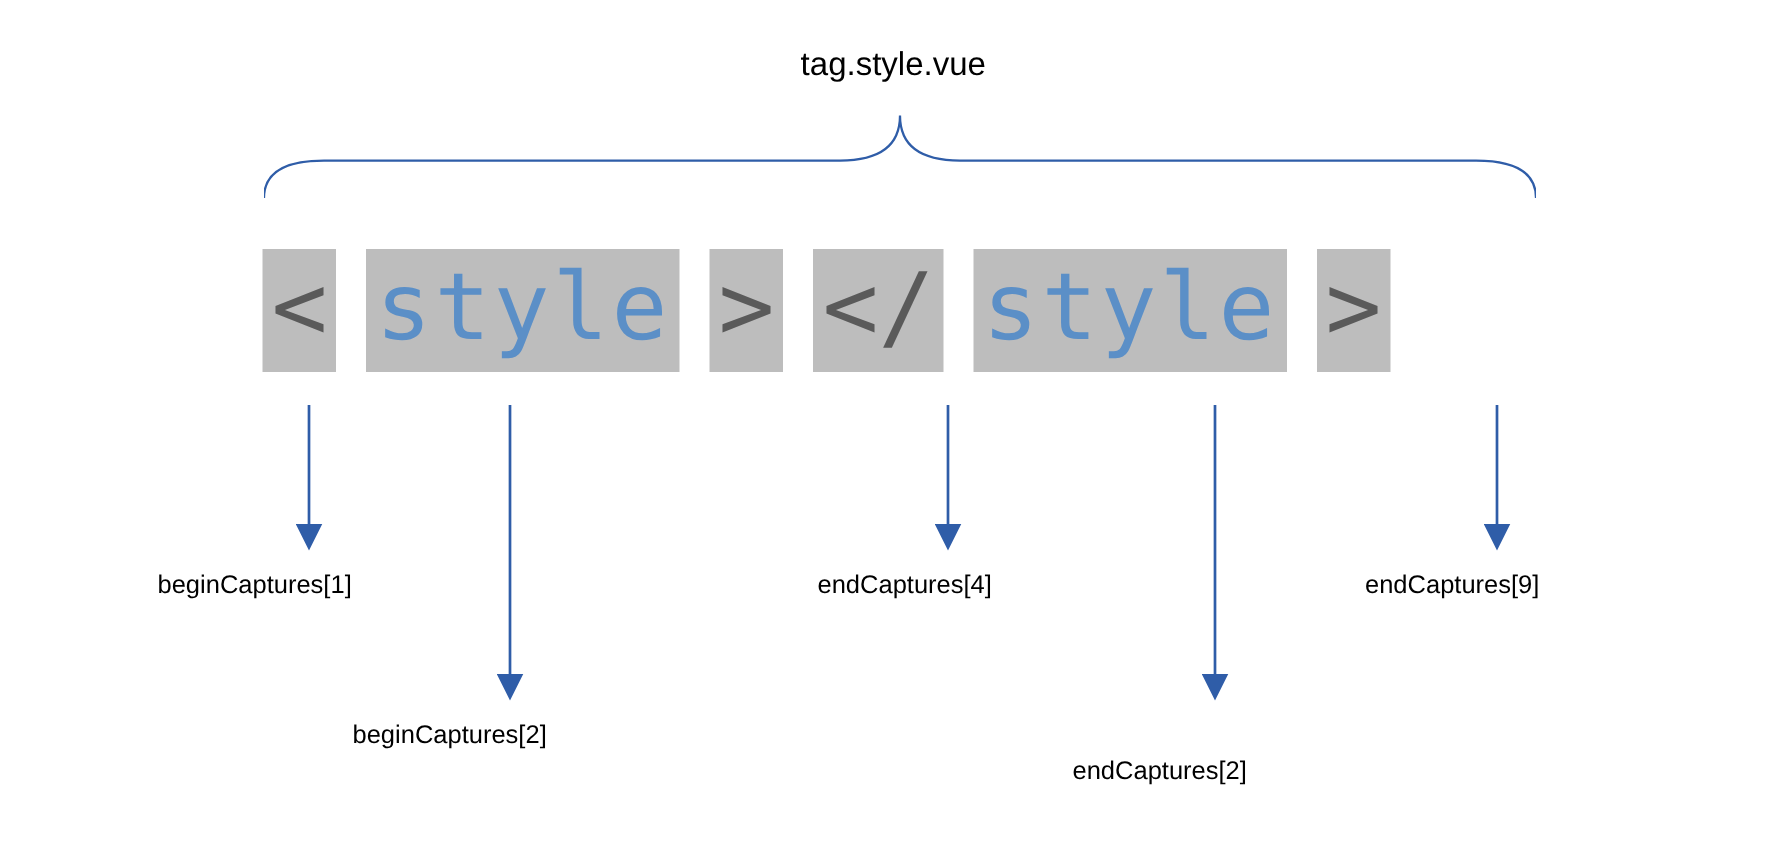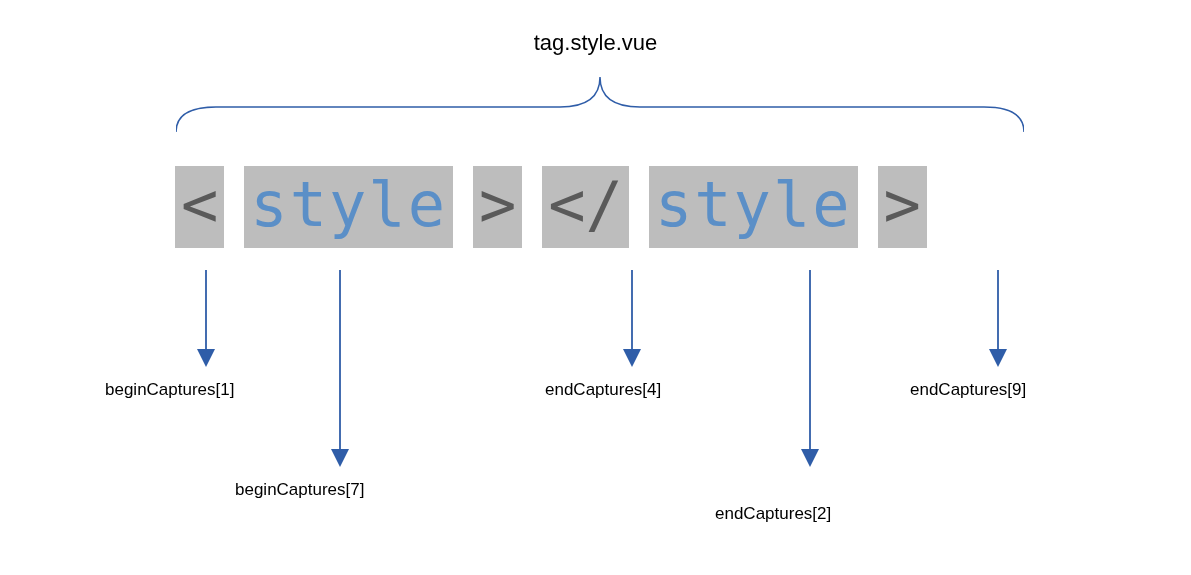--- a/index.html
+++ b/index.html
@@ -118,16 +118,16 @@
 <svg class="arrow" style="left:988px; top:270px; width:20px; height:100px;">
   <defs>
     <marker id="ah5" markerWidth="10" markerHeight="10" refX="5" refY="5" orient="auto">
       <path d="M 0 0 L 10 5 L 0 10 Z" fill="#2f5da8"></path>
     </marker>
   </defs>
   <line x1="10" y1="0" x2="10" y2="88" stroke="#2f5da8" stroke-width="1.8" marker-end="url(#ah5)"></line>
 </svg>
 
 <div class="label" style="left:105px; top:380px;">beginCaptures[1]</div>
-<div class="label" style="left:235px; top:480px;">beginCaptures[7]</div>
+<div class="label" style="left:235px; top:480px;">beginCaptures[2]</div>
 <div class="label" style="left:545px; top:380px;">endCaptures[4]</div>
 <div class="label" style="left:715px; top:480px;margin-top:24px;">endCaptures[2]</div>
 <div class="label" style="left:910px; top:380px;">endCaptures[9]</div>
 
 </body></html>

